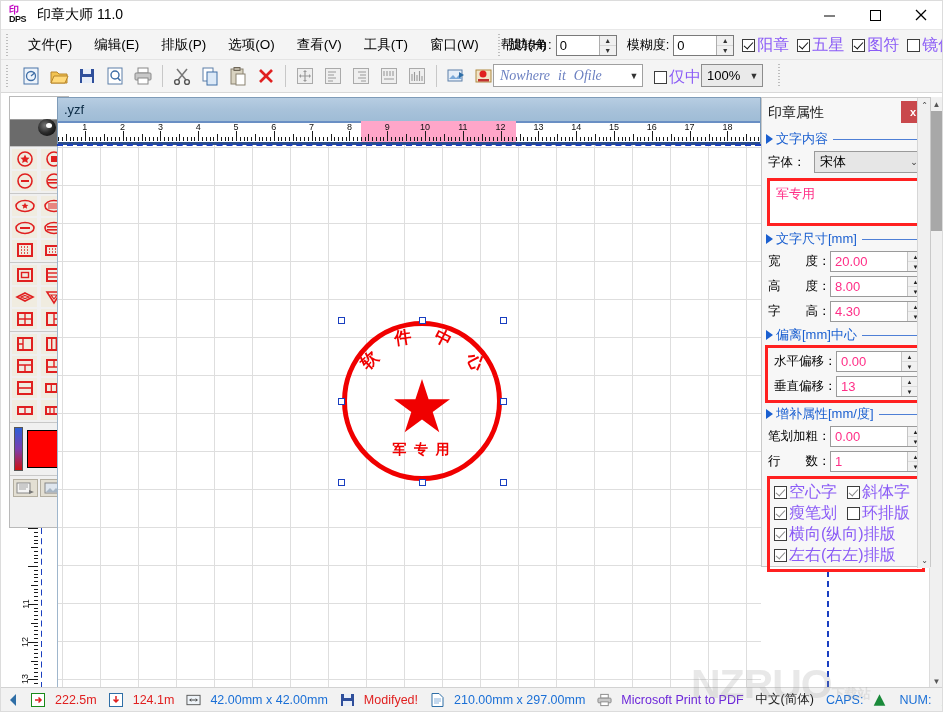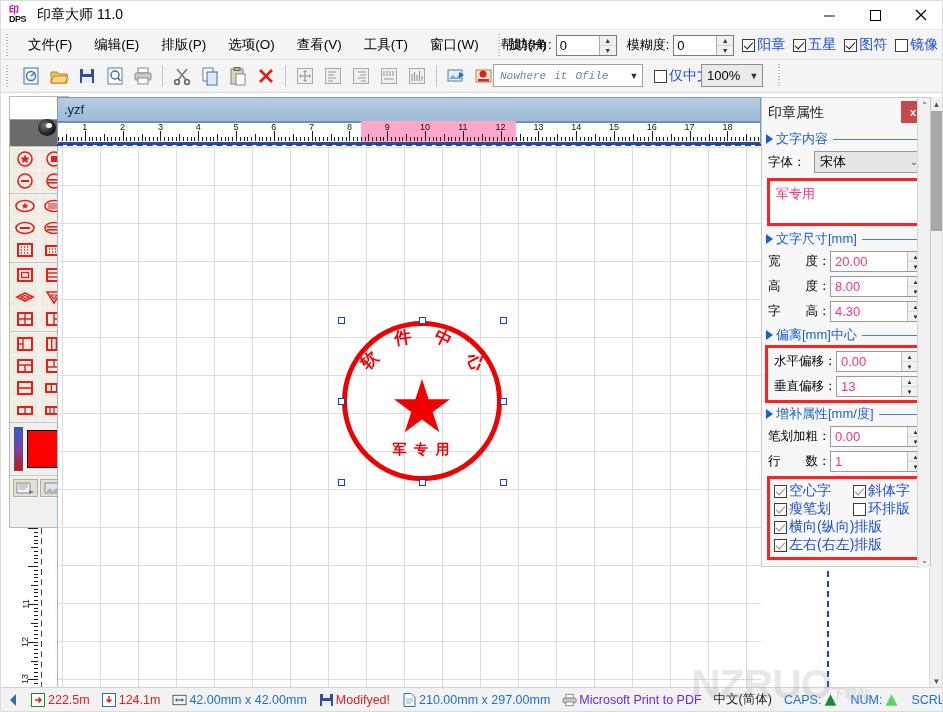--- a/index.html
+++ b/index.html
@@ -84,40 +84,40 @@
   .cbx { display: inline-flex; align-items: center; margin-left: 8px; white-space: nowrap; }
   .cbx .box {
     width: 13px; height: 13px; border: 1px solid #3c3c3c; background: #fff;
     display: inline-block; position: relative; margin-right: 2px; flex: none;
   }
   .cbx .box.checked::after {
     content: ""; position: absolute; left: 3px; top: 0px; width: 4px; height: 8px;
     border: solid #111; border-width: 0 1.6px 1.6px 0; transform: rotate(42deg);
   }
   .cbx .box.checked.gray::after { border-color: #8a8a8a; }
-  .cbx span.t { font-size: 14px; color: #1d4ed8; }
+  .cbx span.t { font-size: 16px; color: #8b5cf6; }
 
   
   #toolbar {
     position: absolute; left: 0; top: 58px; width: 943px; height: 34px;
     background: #f4f4f4; border-top: 1px solid #e4e4e4; border-bottom: 1px solid #d8d8d8;
     display: flex; align-items: center;
   }
   .tbtn {
     width: 26px; height: 26px; margin: 0 1px; border: 1px solid transparent;
     display: flex; align-items: center; justify-content: center; border-radius: 2px;
   }
   .tsep { width: 1px; height: 22px; background: #c8c8c8; margin: 0 5px; flex: none; }
 
   #fontpick {
     position: absolute; left: 492px; top: 4px; width: 150px; height: 23px;
     background: #fff; border: 1px solid #a0a0a0; display: flex; align-items: center;
   }
   #fontpick .sample { flex: 1; display: flex; align-items: center; gap: 8px; padding-left: 6px; }
-  #fontpick .sample i { font-style: italic; font-size: 11px; color: #6a7fc0; font-family: Liberation Mono, monospace; }
+  #fontpick .sample i { font-style: italic; font-size: 14px; color: #6a7fc0; font-family: Liberation Serif, serif; }
   #fontpick .drop {
     width: 16px; height: 21px; display: flex; align-items: center; justify-content: center;
     font-size: 9px; color: #333;
   }
   #onlycn { position: absolute; left: 645px; top: 7px; }
   #zoombox {
     position: absolute; left: 700px; top: 4px; width: 62px; height: 23px;
     background: #eaeaea; border: 1px solid #8d8d8d; display: flex; align-items: center;
   }
   #zoombox .v { flex: 1; padding-left: 5px; font-size: 13px; color: #000; }
@@ -290,21 +290,21 @@
   #right-scroll .arr { width: 13px; height: 14px; display: flex; align-items: center; justify-content: center; font-size: 8px; color: #555; }
   #right-scroll .arr.b { position: absolute; bottom: 0; }
   #right-scroll .thumb { position: absolute; left: 0; top: 14px; width: 13px; height: 120px; background: #a8a8a8; }
 
   
   #statusbar {
     position: absolute; left: 0; bottom: 0; width: 943px; height: 24px;
     background: #f2f2f2; border-top: 1px solid #d2d2d2;
     display: flex; align-items: center; font-size: 12.5px;
   }
-  .sb-cell { display: flex; align-items: center; padding: 0 6px; height: 24px; gap: 2px; white-space: nowrap; }
+  .sb-cell { display: flex; align-items: center; padding: 0 6px; height: 24px; gap: 9px; white-space: nowrap; }
   .sb-sep { width: 1px; height: 16px; background: #c4c4c4; }
   .sb-red { color: #e02020; }
   .sb-blue { color: #1a6fd6; }
   .sb-dark { color: #1a1a1a; }
   .sb-icon { width: 15px; height: 14px; flex: none; }
 
   #watermark {
     position: absolute; left: 690px; bottom: -2px; width: 253px; height: 52px;
     font-size: 41px; font-weight: bold; color: rgba(150,150,150,0.22);
     letter-spacing: -1px; pointer-events: none; overflow: hidden;

